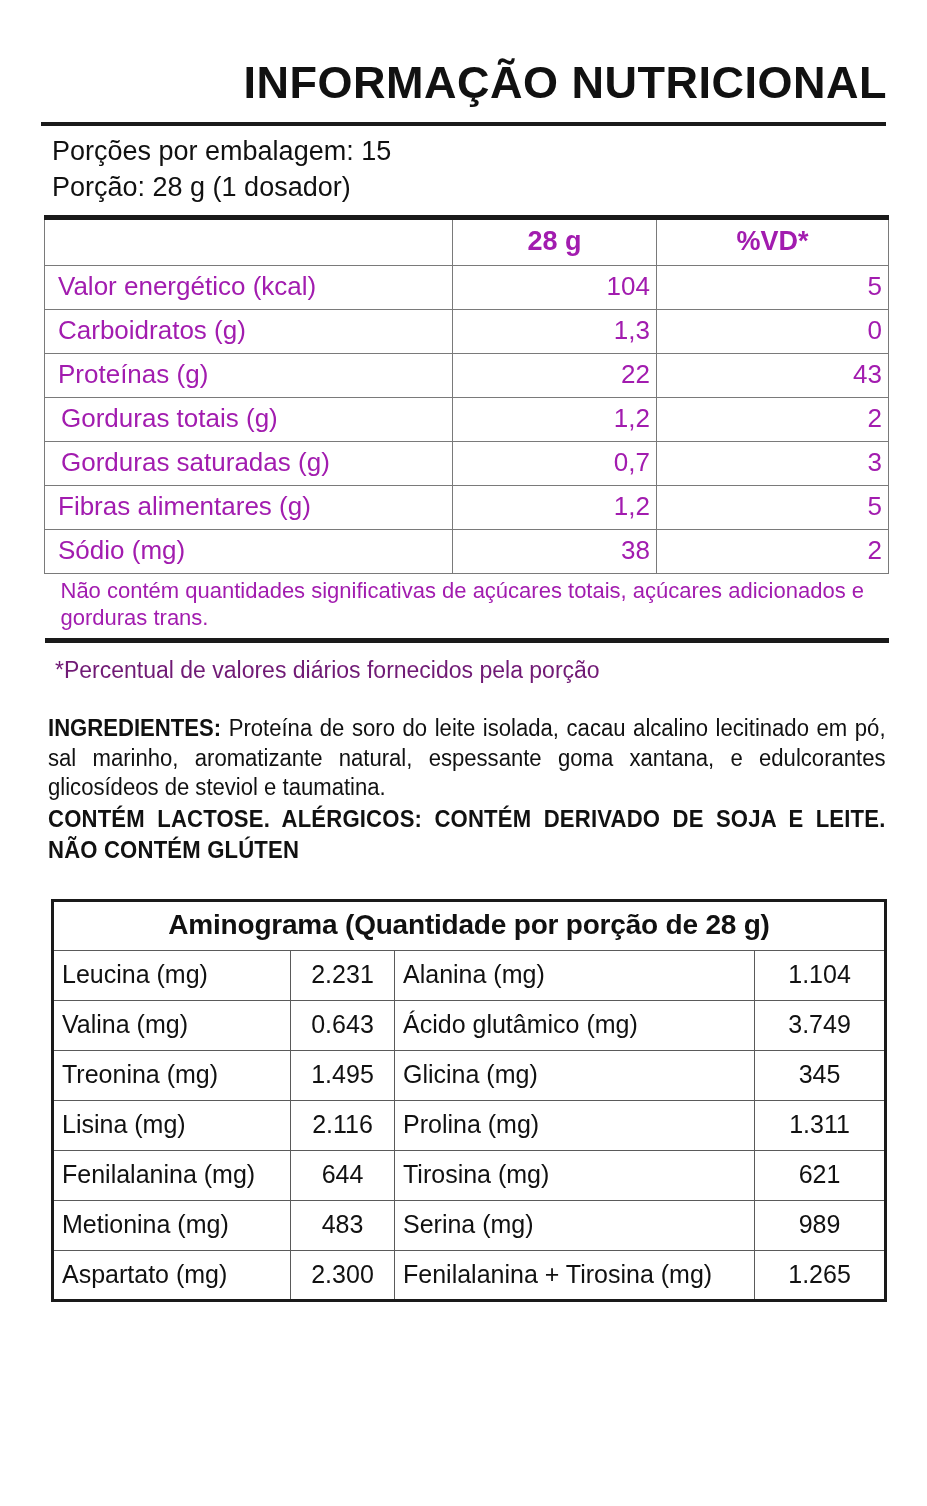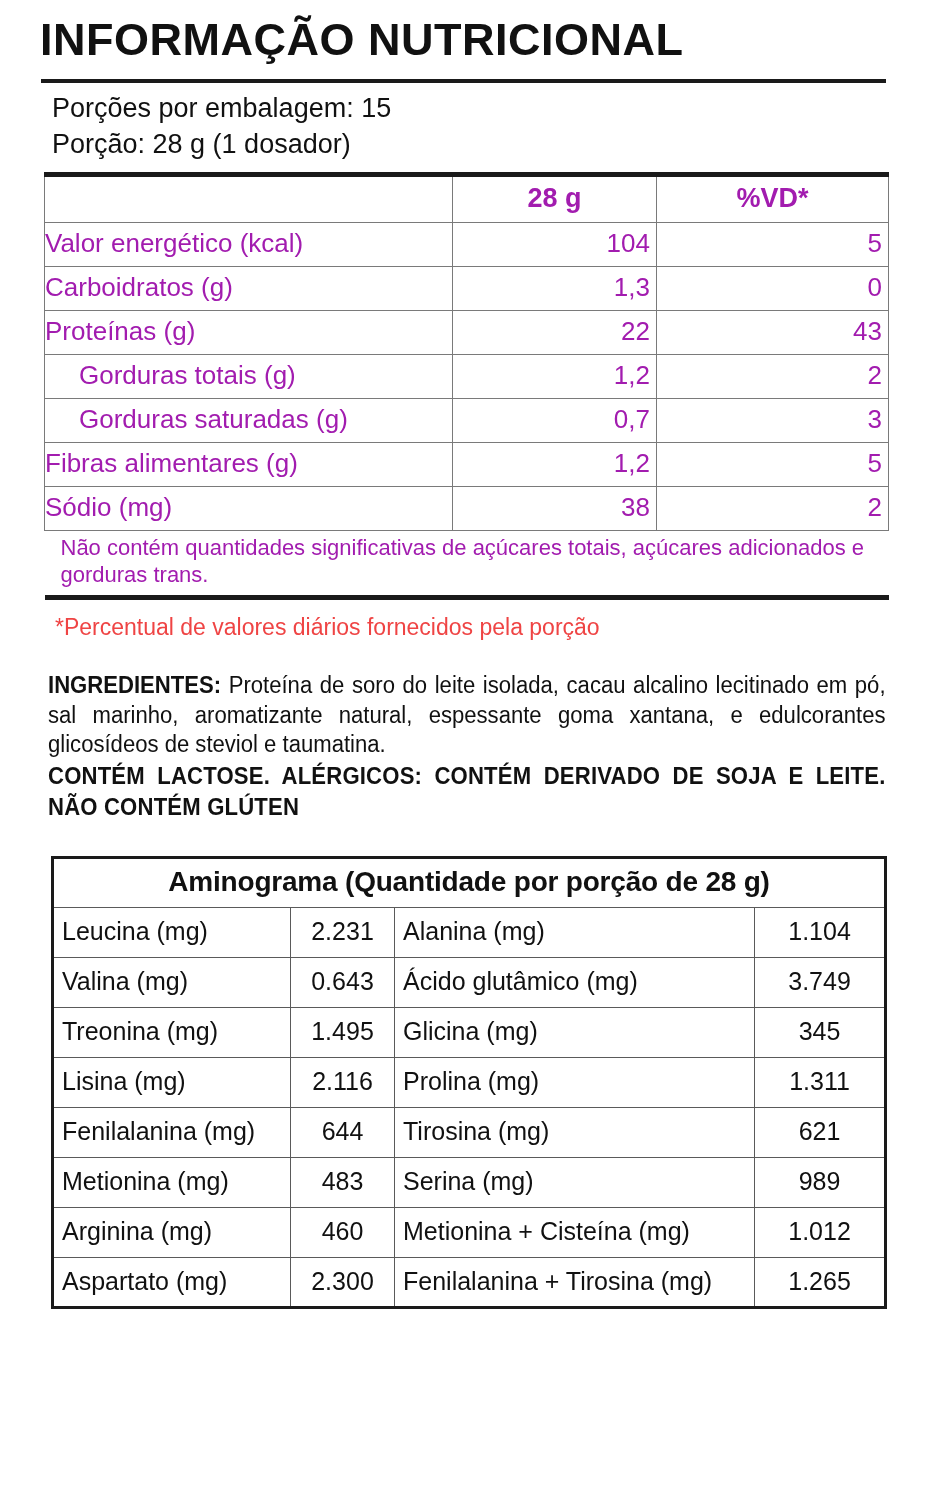--- a/index.html
+++ b/index.html
@@ -20,27 +20,28 @@
   .page {
     position: relative;
     width: 927px;
     height: 1506px;
     padding: 0;
     overflow: hidden;
   }
 
   
   .title {
-    text-align: left;
+    text-align: right;
     font-size: 45px;
     font-weight: bold;
     letter-spacing: 0.5px;
     line-height: 1.05;
     padding: 16px 40px 10px 40px;
     color: #111;
+    margin-top: 43px;
   }
 
   .title-rule {
     margin: 6px 41px 0 41px;
     border-top: 4px solid #1a1a1a;
   }
 
   
   .serving-block {
     margin: 8px 41px 0 52px;
@@ -79,23 +80,23 @@
     border-top: 5px solid #1a1a1a;
     font-weight: bold;
     text-align: center;
     font-size: 27px;
     height: 48px;
   }
   table.nutri tr.head-row th.blank { border-top: 5px solid #1a1a1a; }
 
   table.nutri td.name {
     text-align: left;
-    padding-left: 0;
-  }
-  table.nutri td.name.indent { padding-left: 34px; }
+    padding-left: 13px;
+  }
+  table.nutri td.name.indent { padding-left: 16px; }
 
   table.nutri td.num {
     text-align: right;
   }
 
   table.nutri tr.note-row td {
     border-top: 1px solid #7a7a7a;
     border-bottom: 5px solid #1a1a1a;
     border-left: none;
     border-right: none;
@@ -104,21 +105,21 @@
     height: auto;
     font-size: 22px;
     line-height: 1.22;
     margin-top: 8px;
   }
 
   
   .vd-note {
     margin: 14px 41px 0 55px;
     font-size: 23px;
-    color: #ef4444;
+    color: #701a75;
     line-height: 1.2;
   }
 
   
   .ingredients {
     margin: 30px 41px 0 48px;
     font-size: 23.5px;
     line-height: 1.25;
     color: #111;
     text-align: justify;
@@ -305,26 +306,20 @@
             <td class="lbl">Tirosina (mg)</td>
             <td class="val">621</td>
           </tr>
           <tr>
             <td class="lbl">Metionina (mg)</td>
             <td class="val">483</td>
             <td class="lbl">Serina (mg)</td>
             <td class="val">989</td>
           </tr>
           <tr>
-            <td class="lbl">Arginina (mg)</td>
-            <td class="val">460</td>
-            <td class="lbl">Metionina + Cisteína (mg)</td>
-            <td class="val">1.012</td>
-          </tr>
-          <tr>
             <td class="lbl">Aspartato (mg)</td>
             <td class="val">2.300</td>
             <td class="lbl">Fenilalanina + Tirosina (mg)</td>
             <td class="val">1.265</td>
           </tr>
         </tbody>
     </table>
   </div>
 
 </div>

